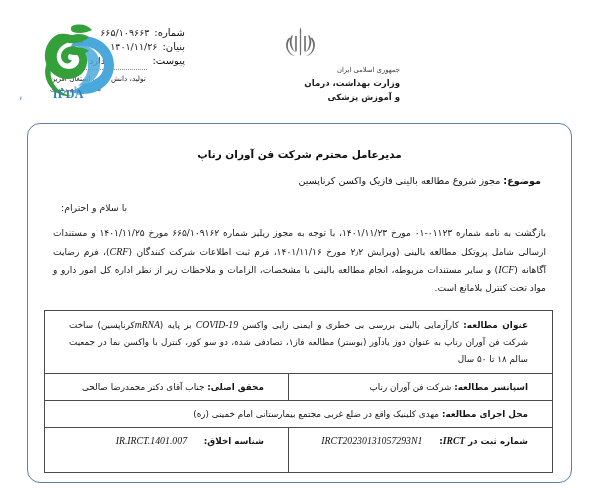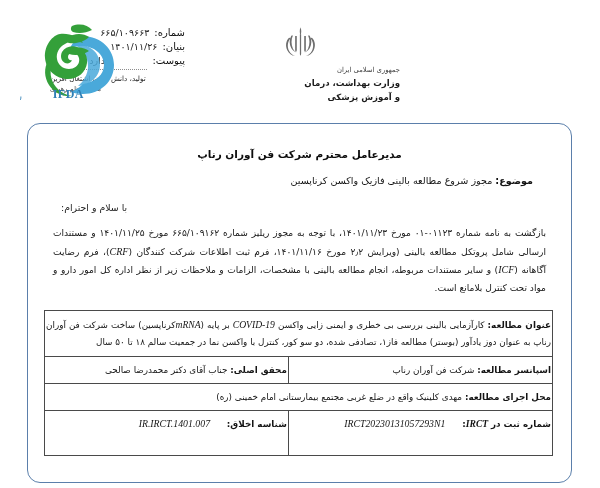--- a/index.html
+++ b/index.html
@@ -127,21 +127,21 @@
 
   .addressee {
     margin: 22px 33px 0 33px;
     font-size: 10.5px;
     font-weight: bold;
     text-align: center;
     line-height: 16px;
     color: #0d0d0d;
   }
   .subject {
-    margin: 11px 38px 0 33px;
+    margin: 11px 30px 0 33px;
     font-size: 9.6px;
     text-align: right;
     line-height: 15px;
     color: #121212;
   }
   .subject b { font-weight: bold; }
 
   .greeting {
     margin: 12px 33px 0 33px;
     font-size: 9.4px;
@@ -167,21 +167,21 @@
 
   
   table.info {
     margin: 13px 18px 0 18px;
     width: 509px;
     border-collapse: collapse;
     direction: rtl;
   }
   table.info td {
     border: 1px solid #4a4a4a;
-    padding: 5px 1px;
+    padding: 5px 24px;
     font-size: 8.8px;
     line-height: 16px;
     vertical-align: top;
     text-align: right;
     color: #141414;
   }
   table.info td.title-cell {
     text-align: justify;
     text-align-last: right;
     line-height: 17px;

